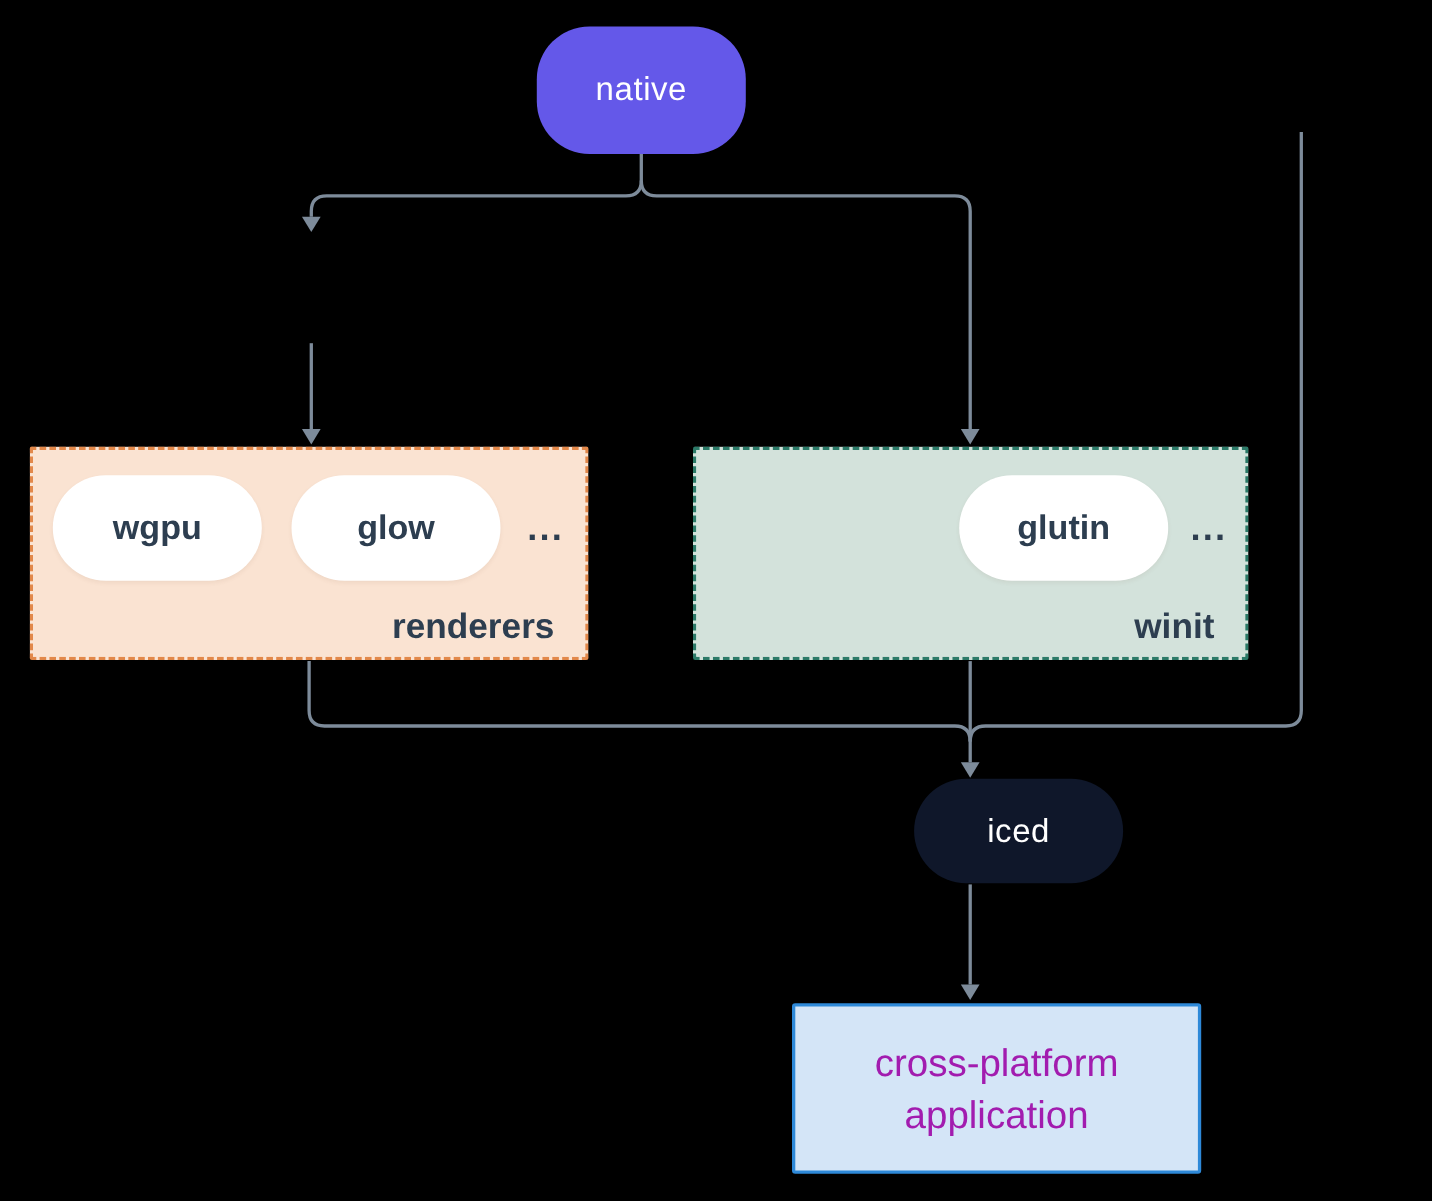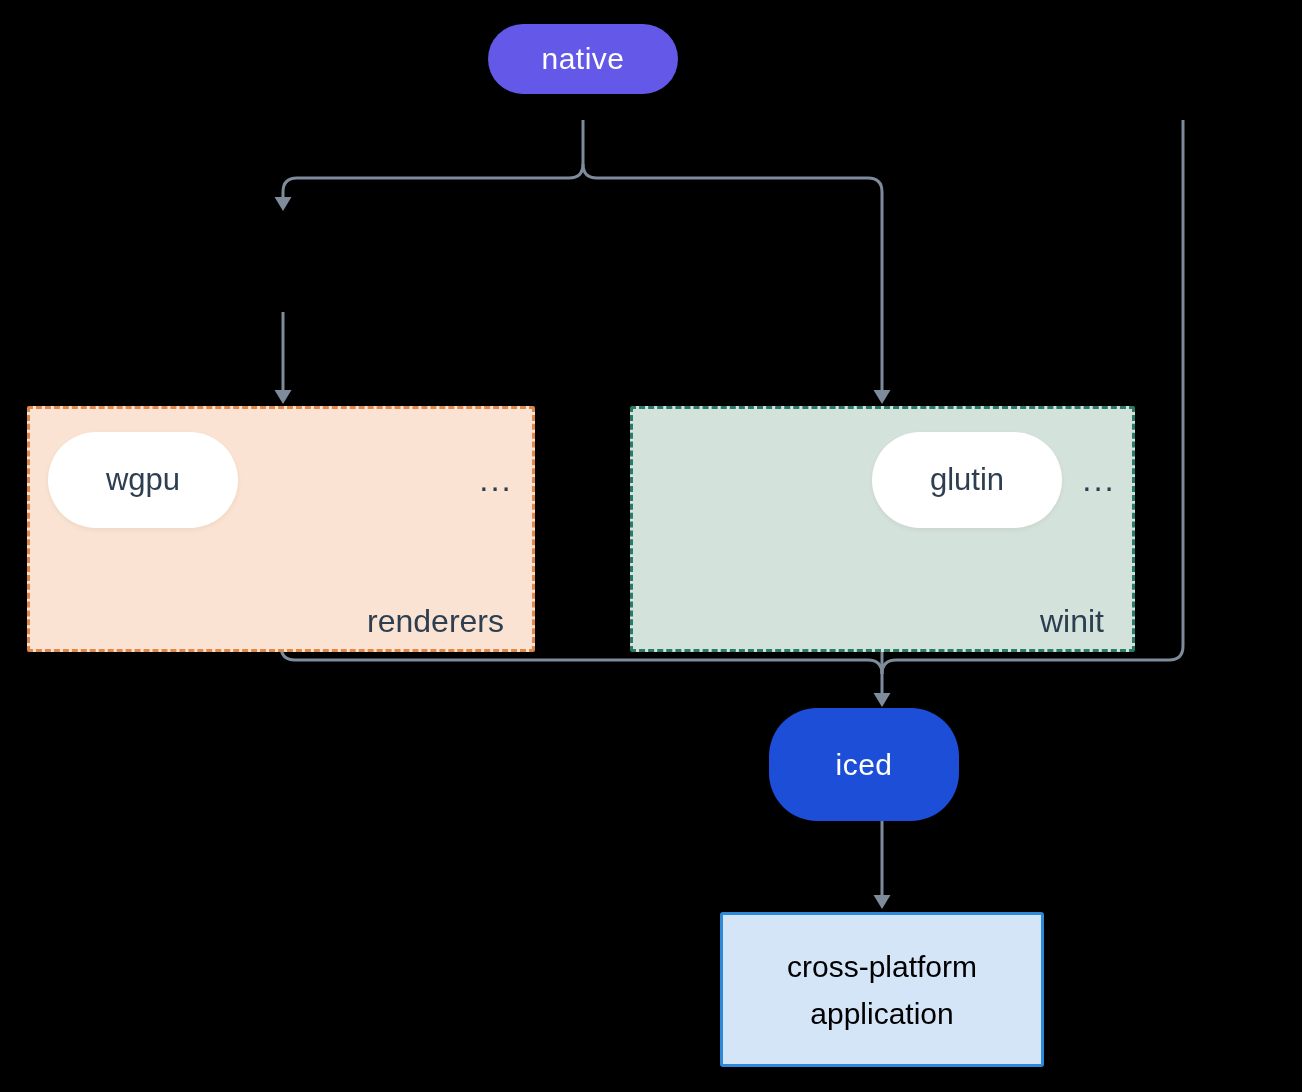--- a/index.html
+++ b/index.html
@@ -19,41 +19,42 @@
   .edge {
     fill: none;
     stroke: #7d8b9a;
     stroke-width: 3;
   }
   .arrowhead { fill: #7d8b9a; stroke: none; }
 
   .pill {
     position: absolute;
     width: 190px;
-    height: 70px;
+    height: 116px;
     border-radius: 48px;
     display: flex;
     align-items: center;
     justify-content: center;
     color: #ffffff;
     font-size: 30px;
     letter-spacing: 0.5px;
   }
   .n-native   { left: 488px;  top: 24px;  background: #6458e9; }
   .n-web      { left: 1088px; top: 24px;  background: #6458e9; }
   .n-graphics { left: 188px;  top: 214px; background: #e0843c; }
-  .n-iced     { left: 769px;  top: 708px; background: #1d4ed8; height: 113px; }
+  .n-iced     { left: 831px;  top: 708px; background: #0f172a; height: 95px; }
 
   .group {
     position: absolute;
     width: 508px;
-    height: 246px;
+    height: 194px;
     box-sizing: border-box;
     border: 3px dashed #000;
     border-radius: 2px;
+    font-weight: bold;
   }
   .g-renderers {
     left: 27px; top: 406px;
     background: #fae3d2;
     border-color: #e2884a;
   }
   .g-shells {
     left: 630px; top: 406px;
     width: 505px;
     background: #d3e2db;
@@ -92,31 +93,31 @@
   .group-label {
     position: absolute;
     right: 28px;
     bottom: 9px;
     color: #2d3e50;
     font-size: 32px;
   }
   .app-box {
     position: absolute;
     left: 720px; top: 912px;
-    width: 324px; height: 155px;
+    width: 372px; height: 155px;
     box-sizing: border-box;
     background: #d4e5f7;
     border: 3px solid #2e89d8;
     border-radius: 3px;
     display: flex;
     align-items: center;
     justify-content: center;
     text-align: center;
-    color: #000000;
-    font-size: 30px;
+    color: #a21caf;
+    font-size: 35px;
     line-height: 47px;
     padding: 0 28px;
   }
 </style>
 </head>
 <body>
 
 <div class="stage">
 
   <svg class="edges" viewBox="0 0 1302 1092" xmlns="http://www.w3.org/2000/svg">
@@ -144,20 +145,23 @@
   <div class="pill n-native">
     <span>native</span>
   </div>
 
 
 
   <div class="group g-renderers">
     <div class="white-pill wp-1">
       <span>wgpu</span>
     </div>
+    <div class="white-pill wp-2">
+      <span>glow</span>
+    </div>
     <div class="ellipsis">...</div>
     <div class="group-label">renderers</div>
   </div>
 
   <div class="group g-shells">
     <div class="white-pill wp-2">
       <span>glutin</span>
     </div>
     <div class="ellipsis">...</div>
     <div class="group-label">winit</div>

